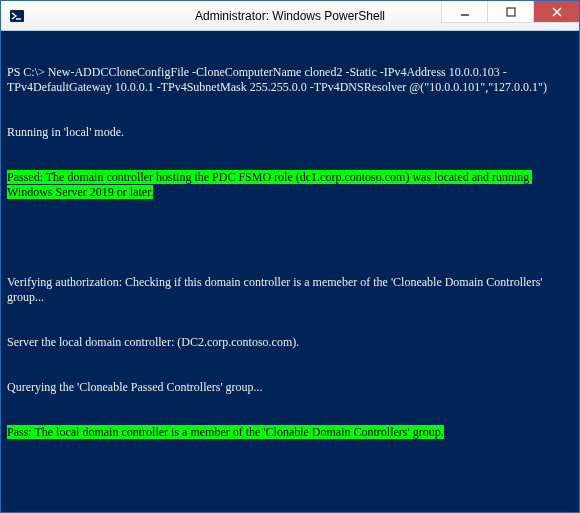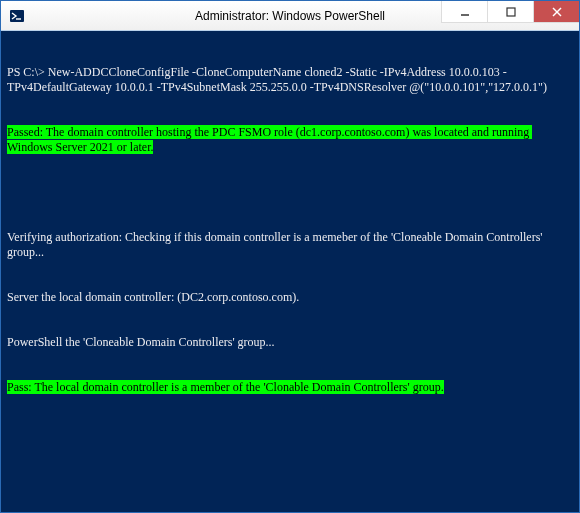--- a/index.html
+++ b/index.html
@@ -107,25 +107,26 @@
       <svg width="10" height="10">
         <line x1="1" y1="1" x2="9" y2="9" stroke="#fff" stroke-width="1.5"></line>
         <line x1="9" y1="1" x2="1" y2="9" stroke="#fff" stroke-width="1.5"></line>
       </svg>
     </div>
   </div>
 </div>
 
 <div class="console">
   <span class="line"><span>PS C:\&gt;</span> <span>New-ADDCCloneConfigFile -CloneComputerName cloned2 -Static -IPv4Address 10.0.0.103 -TPv4DefaultGateway 10.0.0.1 -TPv4SubnetMask 255.255.0.0 -TPv4DNSResolver @("10.0.0.101","127.0.0.1")</span></span>
-  <span class="line"><span class="hl-green">Passed: The domain controller hosting the PDC FSMO role (dc1.corp.contoso.com) was located and running Windows Server 2021 or later.</span></span>
+  <span class="line">Running in 'local' mode.</span>
+  <span class="line"><span class="hl-green">Passed: The domain controller hosting the PDC FSMO role (dc1.corp.contoso.com) was located and running Windows Server 2019 or later.</span></span>
   <span class="line">&nbsp;</span>
   <span class="line">Verifying authorization: Checking if this domain controller is a memeber of the 'Cloneable Domain Controllers' group...</span>
   <span class="line">Server the local domain controller: (DC2.corp.contoso.com).</span>
-  <span class="line">PowerShell the 'Cloneable Domain Controllers' group...</span>
+  <span class="line">Qurerying the 'Cloneable Passed Controllers' group...</span>
   <span class="line"><span class="hl-green">Pass: The local domain controller is a member of the 'Clonable Domain Controllers' group.</span></span>
   
   
   
   
   
   
   
   
   

